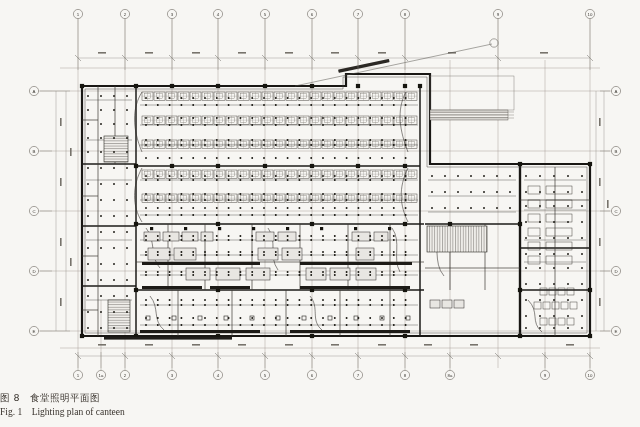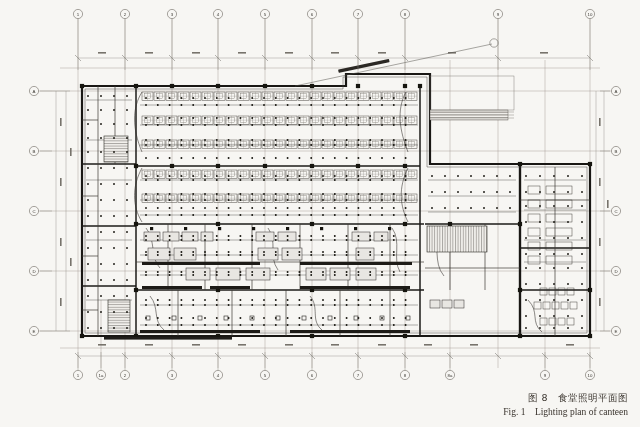--- a/index.html
+++ b/index.html
@@ -8,21 +8,21 @@
     background:#f7f6f3;
     font-family:"Liberation Serif",serif;
     overflow:hidden;
     position:relative;
     color:#23201c;
   }
   #page{position:absolute;inset:0;}
 
   
   .caption{
-    position:absolute;left:0;right:12px;text-align:right;
+    position:absolute;left:0;right:0;text-align:left;
     color:#3a342e;
   }
   .cap-cn{top:392px;font-size:9.5px;letter-spacing:.5px;
           font-family:"DejaVu Sans",sans-serif;}
   .cap-en{top:406px;font-size:9.5px;font-family:"Liberation Serif",serif;}
 
   
   #plan{position:absolute;left:0;top:0;width:640px;height:385px;}
   #plan svg{display:block;}
 </style>

